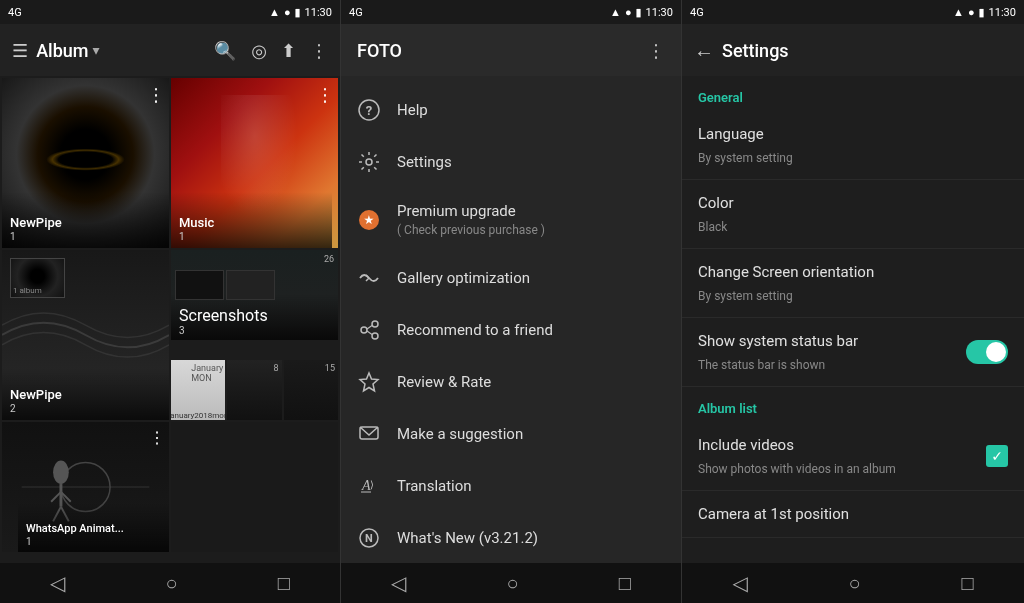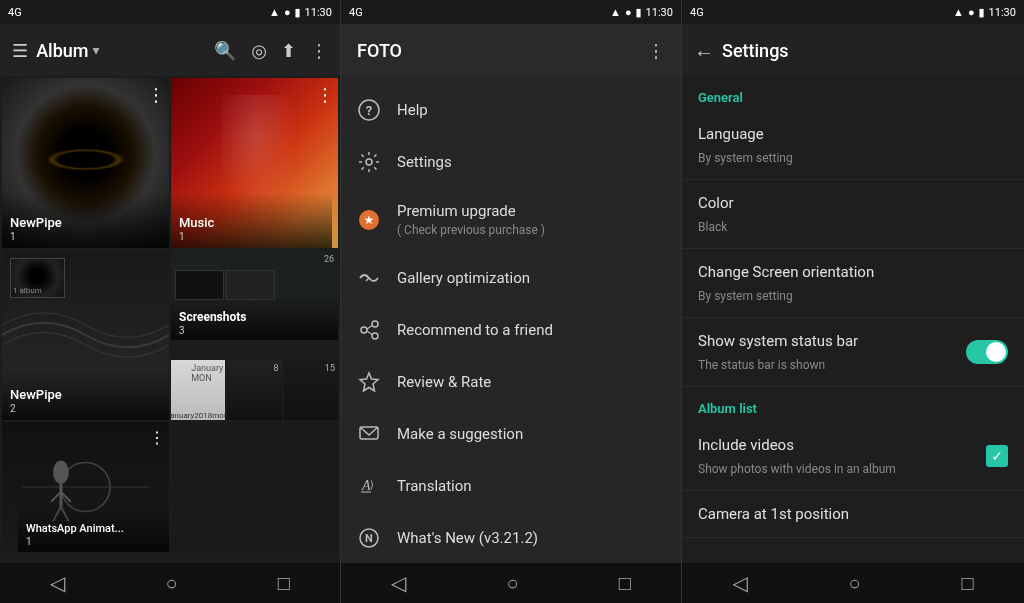--- a/index.html
+++ b/index.html
@@ -250,21 +250,21 @@
         <span style="color:#ccc;font-size:10px;display:block;">2</span>
       </div>
     </div>
 
     <div style="display:flex;flex-direction:column;gap:20px;">
 
       <div style="position:relative;overflow:hidden;flex:1.2;cursor:pointer;background:#1c2020;">
         <div style="position:absolute;inset:0;background:linear-gradient(180deg,#1a2020,#222);"></div>
         <span style="position:absolute;top:4px;right:4px;color:#aaa;font-size:9px;">26</span>
         <div style="position:absolute;bottom:0;left:0;right:0;background:linear-gradient(transparent,rgba(0,0,0,0.75));padding:12px 8px 4px;">
-          <span style="color:#fff;font-size:12px;font-weight:700;">Screenshots</span>
+          <span style="color:#fff;font-size:16px;font-weight:400;">Screenshots</span>
           <span style="color:#ccc;font-size:10px;display:block;">3</span>
         </div>
 
         <div style="position:absolute;top:20px;left:4px;display:grid;grid-template-columns:1fr 1fr;gap:2px;width:60%;">
           <div style="height:30px;background:#111;border:1px solid #333;"></div>
           <div style="height:30px;background:#222;border:1px solid #333;"></div>
         </div>
       </div>
 
       <div style="display:flex;gap:2px;flex:0.8;">

